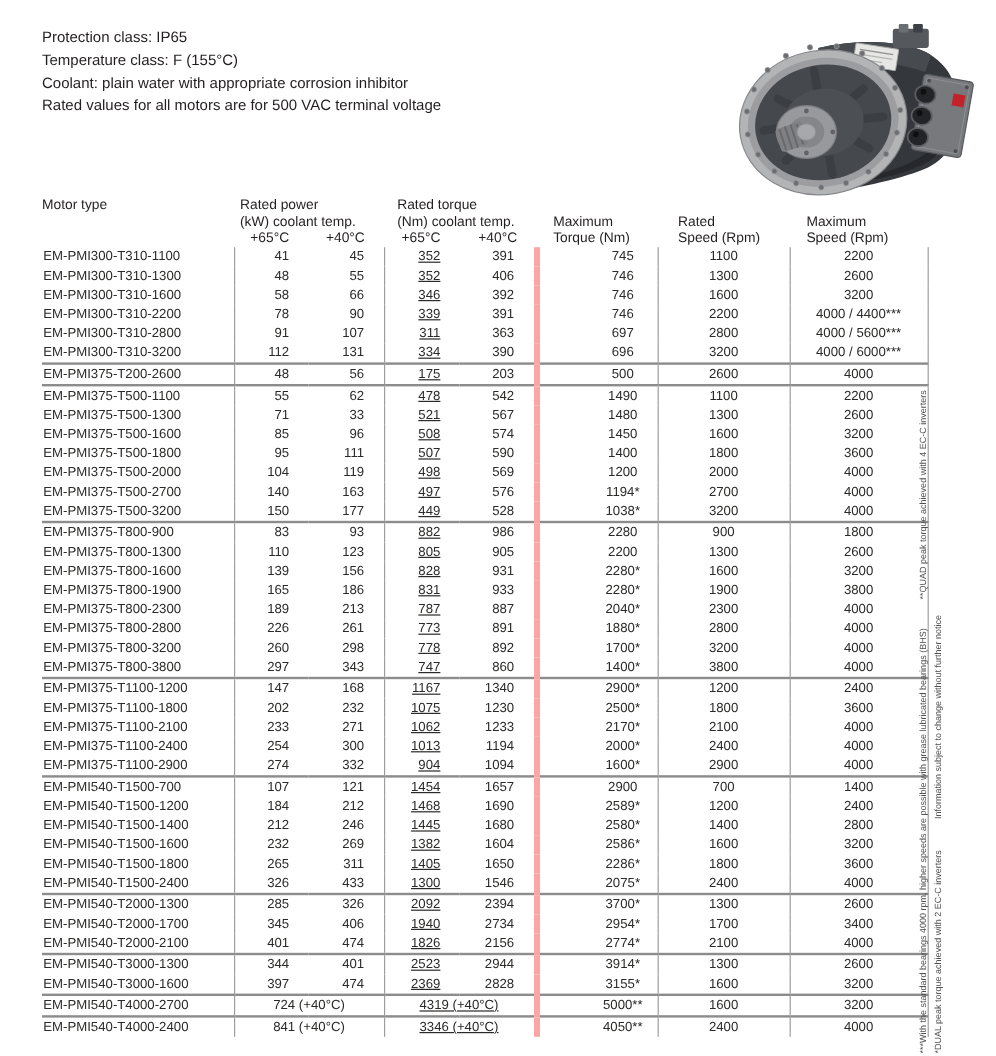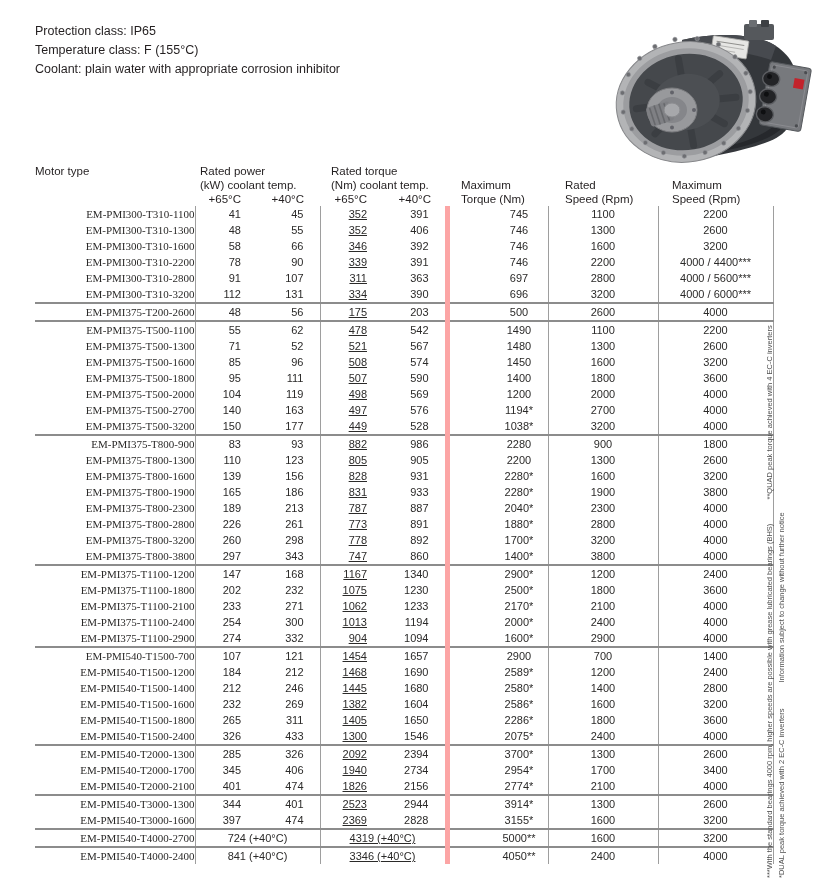--- a/index.html
+++ b/index.html
@@ -16,21 +16,21 @@
   table { border-collapse:collapse; table-layout:fixed; width:738px; }
   th, td { padding:0; margin:0; white-space:nowrap; font-weight:normal; }
   thead th { height:14px; line-height:14px; font-size:11.5px; color:#231f20; text-align:left; }
   thead .h-right { text-align:right; padding-right:16px; }
   thead .h-pad { padding-left:5px; }
   thead .h-pad2 { padding-left:11px; }
   thead .h-c6 { padding-left:14px; }
   thead .h-c7 { padding-left:17px; }
   thead .h-c8 { padding-left:14px; }
   tbody td { height:16px; line-height:16px; font-size:11px; color:#2b2a29; }
-  .c-type { text-align:right; padding-left:1px;font-family:Liberation Serif, serif; }
+  .c-type { text-align:left; padding-left:1px; }
   .c-p65, .c-p40, .c-t65, .c-t40 { text-align:right; padding-right:16px; }
   .c-maxt, .c-rspd, .c-mspd { text-align:center; }
   .c-p65 { border-left:1px solid #9e9e9e; }
   .c-t65 { border-left:1px solid #9e9e9e;text-decoration:underline; }
   .c-maxt { border-left:5px solid #fca5a5;padding-left:41px; }
   .c-rspd { border-left:1px solid #9e9e9e;margin-left:40px; }
   .c-mspd { border-left:1px solid #9e9e9e; border-right:1px solid #9e9e9e; }
   .c-merged { text-align:center; padding-right:0; }
   tr.group-start td { border-top:2px solid #8c8c8c; }
   
@@ -41,20 +41,21 @@
   .fn-gap-a { margin-left:22px; }
   .fn-gap-b { margin-left:24px; }
 </style>
 </head>
 <body>
 
 <div class="info-block">
   <div>Protection class: IP65</div>
   <div>Temperature class: F (155°C)</div>
   <div>Coolant: plain water with appropriate corrosion inhibitor</div>
+  <div>Rated values for all motors are for 500 VAC terminal voltage</div>
 </div>
 
 <div class="motor-photo">
   <svg viewBox="0 0 212 152" width="212" height="152" aria-hidden="true">
 
     <path d="M74 22 C 112 13, 152 17, 168 28 C 184 39, 190 52, 190 74 C 190 100, 181 115, 162 123 C 140 132, 104 139, 74 144 Z" fill="#34373b"></path>
     <path d="M74 22 C 112 13, 152 17, 168 28 L 163 42 C 134 32, 100 30, 74 35 Z" fill="#474a4f"></path>
     <path d="M96 136 C 130 131, 158 124, 172 112 L 176 96 C 166 116, 130 128, 96 133 Z" fill="#26282c"></path>
 
     <rect x="136" y="6" width="30" height="16" rx="2" fill="#55585c"></rect>
@@ -256,21 +257,21 @@
           <td class="c-p40">62</td>
           <td class="c-t65">478</td>
           <td class="c-t40">542</td>
           <td class="c-maxt">1490</td>
           <td class="c-rspd">1100</td>
           <td class="c-mspd">2200</td>
         </tr>
         <tr>
           <td class="c-type">EM-PMI375-T500-1300</td>
           <td class="c-p65">71</td>
-          <td class="c-p40">52</td>
+          <td class="c-p40">33</td>
           <td class="c-t65">521</td>
           <td class="c-t40">567</td>
           <td class="c-maxt">1480</td>
           <td class="c-rspd">1300</td>
           <td class="c-mspd">2600</td>
         </tr>
         <tr>
           <td class="c-type">EM-PMI375-T500-1600</td>
           <td class="c-p65">85</td>
           <td class="c-p40">96</td>

